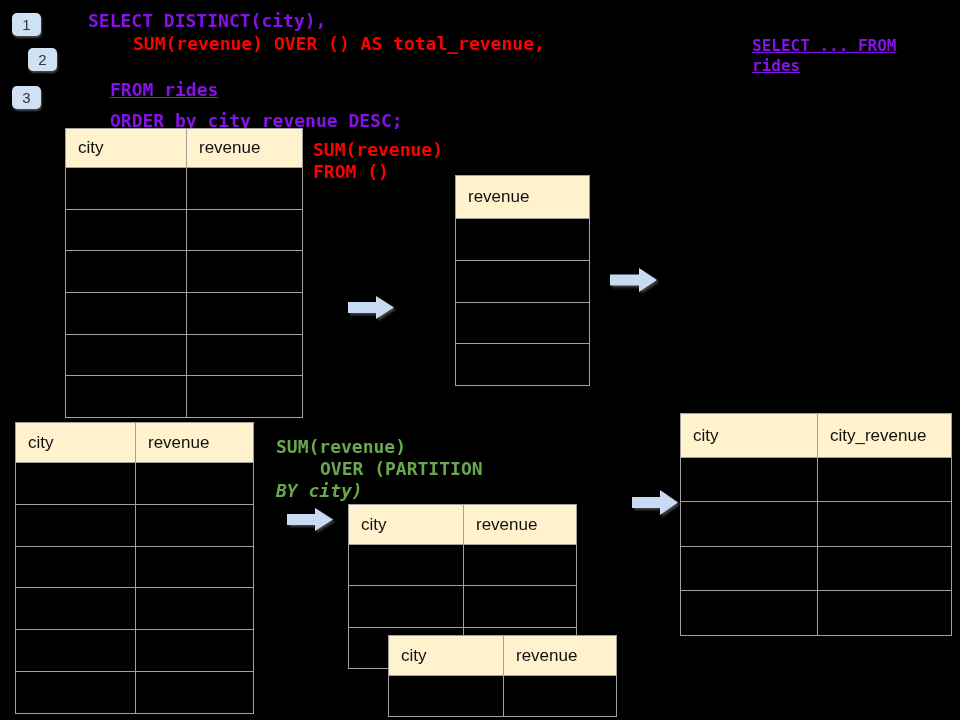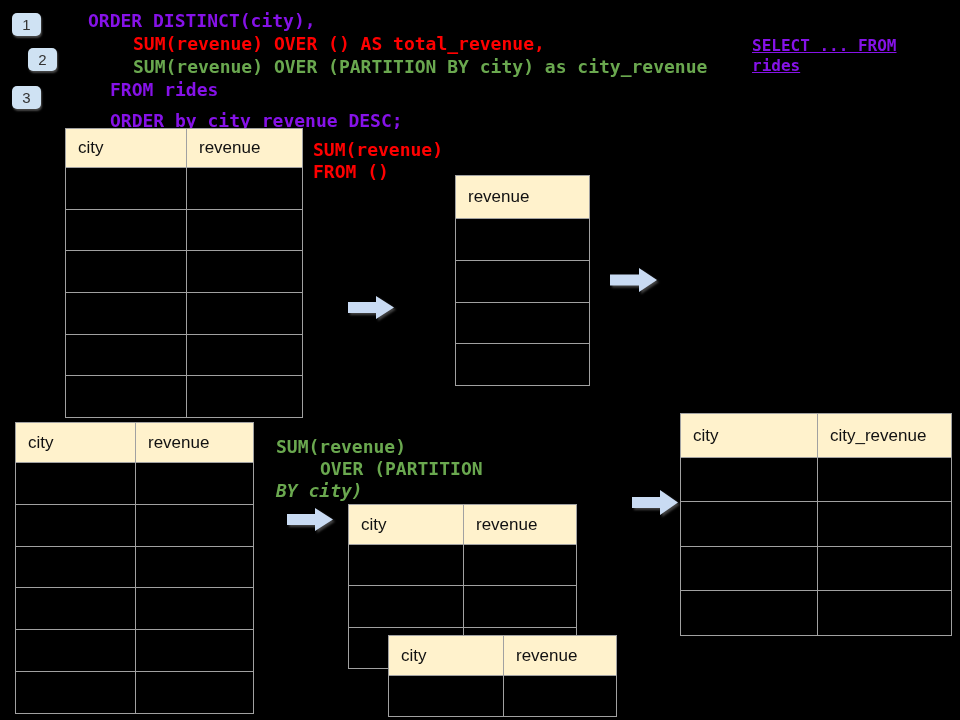--- a/index.html
+++ b/index.html
@@ -53,24 +53,23 @@
 </style>
 </head>
 <body>
 
 <div class="canvas">
 
   <div class="badge" style="left:12px;top:13px;">1</div>
   <div class="badge" style="left:28px;top:48px;">2</div>
   <div class="badge" style="left:12px;top:86px;">3</div>
 
-  <div class="code purple" style="left:88px;top:10px;">ORDER DISTINCT(city),</div>
+  <div class="code purple" style="left:88px;top:10px;">SELECT DISTINCT(city),</div>
   <div class="code red" style="left:133px;top:33px;">SUM(revenue) OVER () AS total_revenue,</div>
-  <div class="code green" style="left:133px;top:56px;">SUM(revenue) OVER (PARTITION BY city) as city_revenue</div>
-  <div class="code purple" style="left:110px;top:79px;">FROM rides</div>
+  <div class="code purple" style="left:110px;top:79px;text-decoration:underline;">FROM rides</div>
   <div class="code purple" style="left:110px;top:110px;">ORDER by city_revenue DESC;</div>
 
   <div class="code code-sm purple" style="left:752px;top:36px;">SELECT ... FROM</div>
   <div class="code code-sm purple" style="left:752px;top:56px;">rides</div>
 
   <div class="code red" style="left:313px;top:139px;">SUM(revenue)</div>
   <div class="code red" style="left:313px;top:161px;">FROM ()</div>
 
   <div class="code green" style="left:276px;top:436px;">SUM(revenue)</div>
   <div class="code green" style="left:276px;top:458px;margin-left:44px;">OVER (PARTITION</div>

